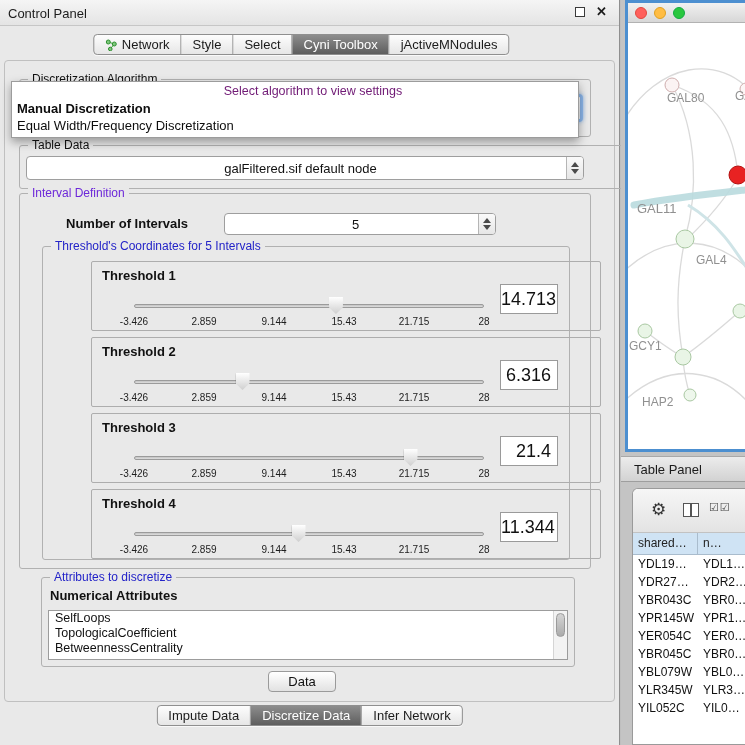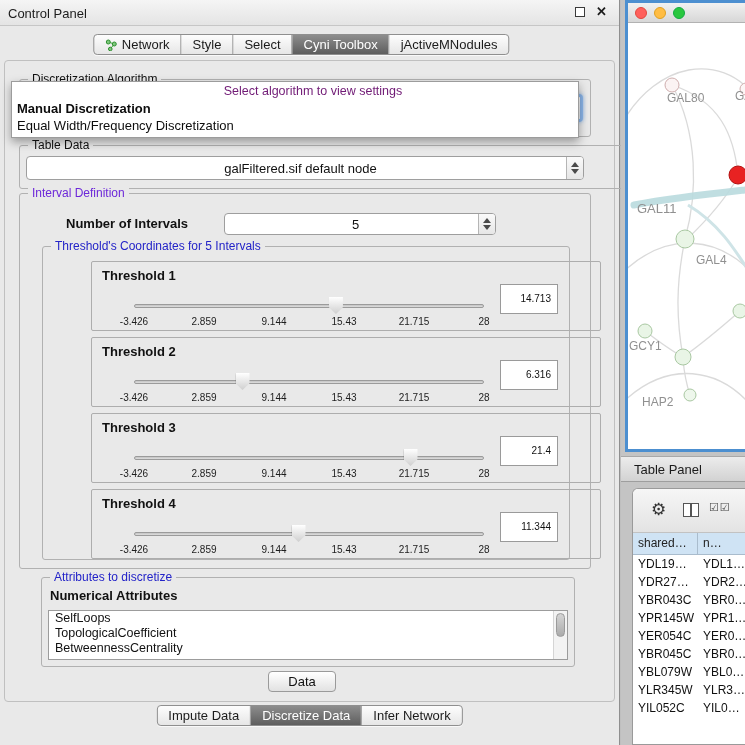--- a/index.html
+++ b/index.html
@@ -52,21 +52,21 @@
   .thr { position:absolute; left:8px; width:510px; height:70px; border:1px solid #adadad; border-radius:2px;margin-left:40px; }
   .thr-label { position:absolute; left:10px; top:6px; font-size:13px; font-weight:bold; color:#111; }
   .slider { position:absolute; left:42px; top:34px; width:350px; height:34px; }
   .track { position:absolute; left:0; right:0; top:8px; height:4px; background:linear-gradient(#c3c3c3,#dedede); border:1px solid #9b9b9b; border-radius:2px; }
   .thumb { position:absolute; top:1px; width:14px; height:17px; transform:translateX(-50%);
            background:linear-gradient(#ffffff,#cfcfcf);
            clip-path:polygon(0 0,100% 0,100% 60%,50% 100%,0 60%);
            filter:drop-shadow(0 1px 1px rgba(0,0,0,.5)); }
   .tick { position:absolute; top:20px; transform:translateX(-50%); font-size:10px; color:#1d1d1d; white-space:nowrap; }
   .valbox { position:absolute; right:42px; top:22px; width:58px; height:30px; background:#fff; border:1px solid #9a9a9a;
-            font-size:10px; color:#111; text-align:right; line-height:28px; padding-right:6px; }
+            font-size:18px; color:#111; text-align:right; line-height:28px; padding-right:6px; }
 
   
   .attrs-title { position:absolute; left:8px; top:10px; font-size:13px; font-weight:bold; color:#111; }
   .listbox { position:absolute; left:6px; top:32px; width:520px; height:50px; background:#fff; border:1px solid #9c9c9c; overflow:hidden; }
   .li { height:15px; line-height:15px; font-size:12.5px; color:#111; padding-left:6px; white-space:nowrap; }
   .vscroll { position:absolute; right:0; top:0; bottom:0; width:14px; background:#f3f3f3; border-left:1px solid #d5d5d5; }
   .sb-thumb { position:absolute; left:2px; top:2px; width:9px; height:24px; background:linear-gradient(#d5d5d5,#ababab); border:1px solid #9a9a9a; border-radius:5px; }
 
   .apply { position:absolute; left:263px; top:610px; width:68px; height:21px; font-size:13px; color:#111;
            background:linear-gradient(#ffffff,#e2e2e2); border:1px solid #9a9a9a; border-radius:4px; font-family:"Liberation Sans",sans-serif; }

